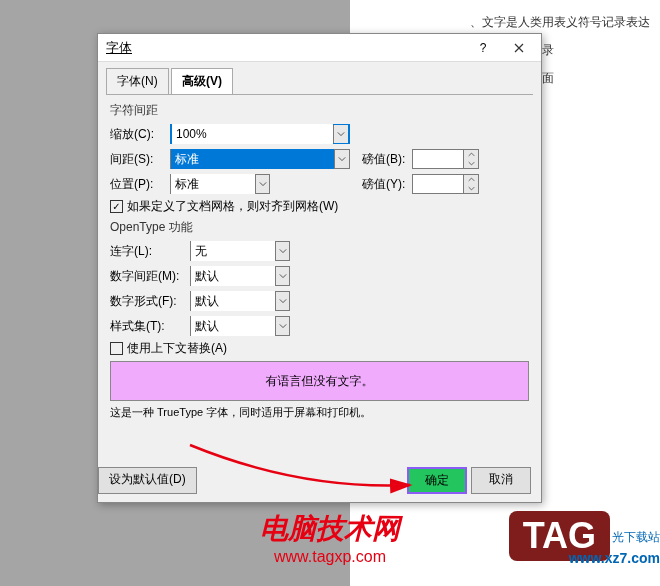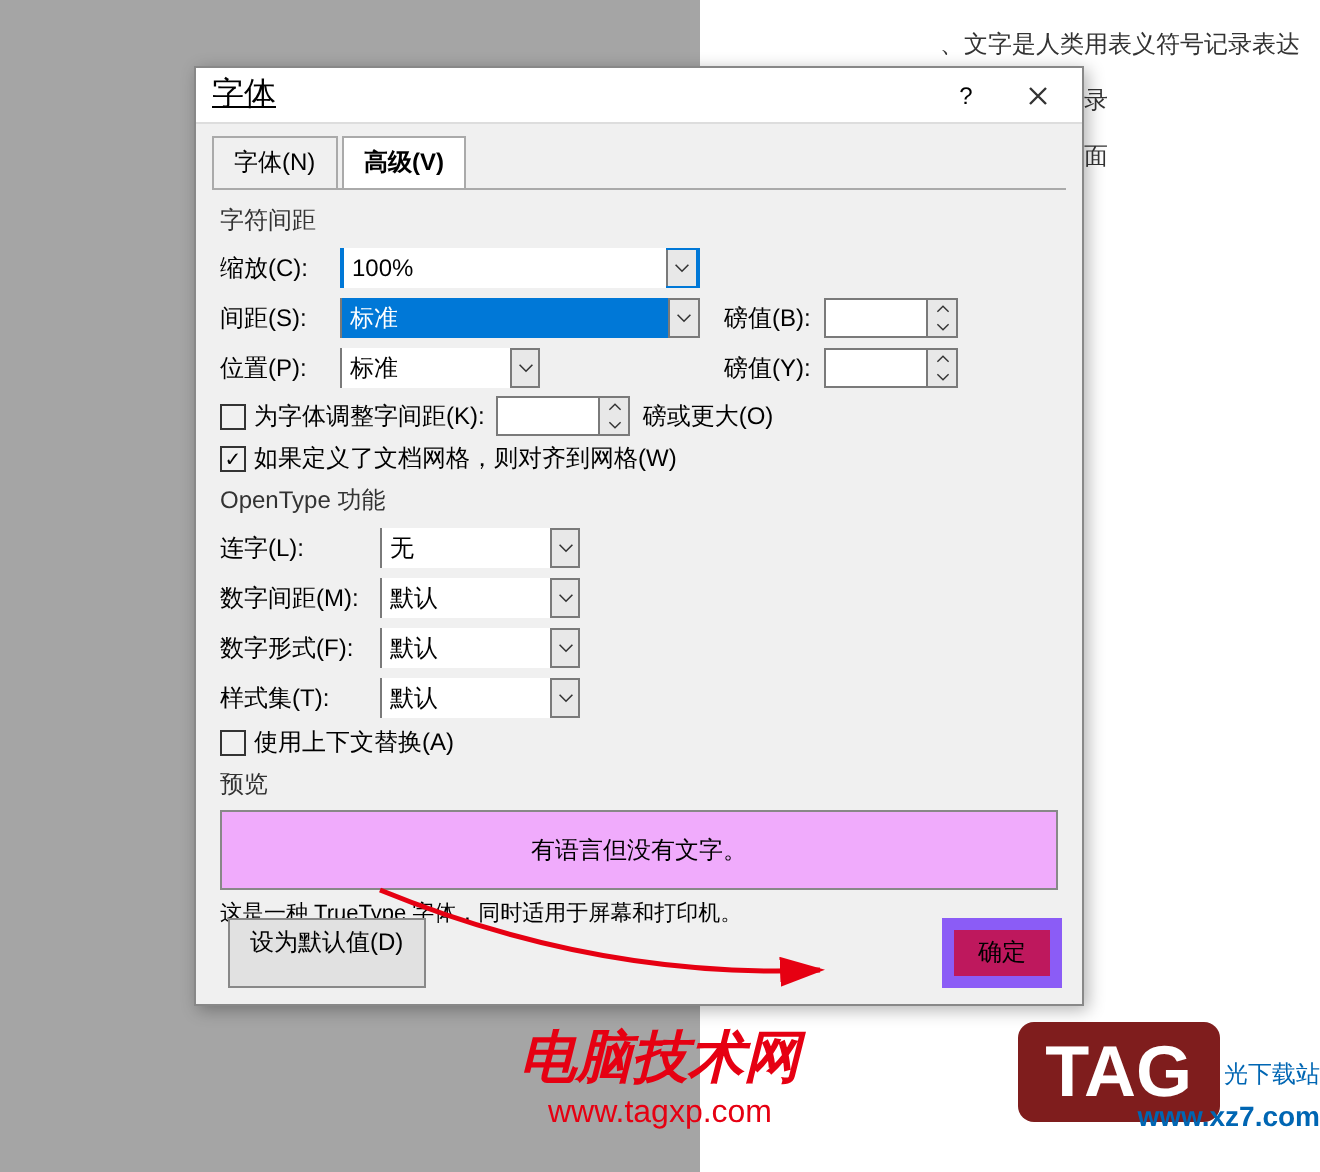--- a/index.html
+++ b/index.html
@@ -1,21 +1,21 @@
 <!DOCTYPE html>
 <html><head>
   <meta charset="utf-8">
   <style>
     * { box-sizing: border-box; margin: 0; padding: 0; font-family: "Microsoft YaHei", SimSun, sans-serif; font-size: 12px; }
     body { width: 660px; height: 586px; background: #fff; position: relative; overflow: hidden; }
     .bg-left { position: absolute; left: 0; top: 0; width: 350px; height: 586px; background: #a5a5a5; }
     .bg-text { position: absolute; right: 10px; top: 8px; font-size: 14px; color: #333; line-height: 28px; text-align: left; }
     .dialog { position: absolute; left: 97px; top: 33px; width: 445px; height: 470px; background: #f0f0f0; border: 1px solid #888; box-shadow: 2px 2px 8px rgba(0,0,0,0.3); }
     .titlebar { height: 28px; display: flex; align-items: center; padding: 0 4px 0 8px; background: #fff; border-bottom: 1px solid #ddd; }
-    .titlebar-title { flex: 1; font-size: 16px; text-decoration: underline; }
+    .titlebar-title { flex: 1; font-size: 13px; text-decoration: underline; }
     .titlebar-btn { width: 36px; height: 24px; display: flex; align-items: center; justify-content: center; cursor: pointer; }
     .tabs { padding: 6px 8px 0 8px; }
     .tab { display: inline-block; padding: 4px 10px; background: #f0f0f0; border: 1px solid #aaa; border-bottom: none; margin-right: -1px; cursor: pointer; }
     .tab.active { background: #fff; position: relative; z-index: 2; font-weight: bold; }
     .tab-underline { position: absolute; left: 8px; right: 8px; border-top: 1px solid #aaa; }
     .content { padding: 4px 12px; }
     .fieldset { margin-top: 4px; }
     .fieldset-label { font-size: 12px; color: #333; margin-bottom: 4px; }
     .row { display: flex; align-items: center; margin: 3px 0; min-height: 22px; }
     .label { min-width: 60px; text-align: left; }
@@ -28,24 +28,24 @@
     .spinner { display: flex; border: 1px solid #7a7a7a; background: #fff; height: 20px; }
     .spinner input { border: none; width: 50px; padding: 0 4px; }
     .spinner-btns { width: 15px; border-left: 1px solid #7a7a7a; display: flex; flex-direction: column; }
     .spinner-btns div { flex: 1; display: flex; align-items: center; justify-content: center; background: #e8e8e8; cursor: pointer; }
     .spinner-btns svg { width: 7px; height: 5px; }
     .checkbox-row { display: flex; align-items: center; margin: 3px 0; }
     .checkbox { width: 13px; height: 13px; border: 1px solid #333; margin-right: 4px; display: flex; align-items: center; justify-content: center; cursor: pointer; }
     .checkbox.checked::after { content: "✓"; font-size: 10px; color: #000; }
     .preview-box { border: 1px solid #888; background: #f0abfc; height: 40px; display: flex; align-items: center; justify-content: center; font-size: 18px; font-family: SimSun; margin: 4px 0; }
     .footer-text { font-size: 11px; margin: 4px 0 8px 0; }
-    .button-row { position: absolute; bottom: 8px; left: 16px; right: 10px; display: flex; justify-content: space-between; }
+    .button-row { position: absolute; bottom: 8px; left: 0; right: 10px; display: flex; justify-content: space-between; }
     .btn-group { display: flex; gap: 4px; }
     .btn { padding: 3px 10px; border: 1px solid #888; background: #e1e1e1; cursor: pointer; min-width: 60px; text-align: center; }
-    .btn.primary { border: 6px solid #8b5cf6; background: #be185d; font-family: Liberation Mono, monospace; }
+    .btn.primary { border: 2px solid #8b5cf6; background: #22c55e; font-family: Liberation Mono, monospace; }
     .arrow-annotation { position: absolute; left: 180px; top: 435px; pointer-events: none; }
     .watermark { position: absolute; bottom: 20px; left: 50%; transform: translateX(-50%); text-align: center; }
     .watermark-title { font-size: 28px; font-weight: bold; color: #e60012; font-style: italic; }
     .watermark-url { font-size: 16px; color: #e60012; }
     .tag-box { position: absolute; bottom: 25px; right: 50px; background: #7f1d1d; color: #fff; font-size: 36px; font-weight: bold; padding: 4px 14px; border-radius: 8px; }
     .dl-text { position: absolute; bottom: 40px; right: 0; font-size: 12px; color: #0066b3; font-weight: normal; }
     .dl-url { position: absolute; bottom: 20px; right: 0; font-size: 14px; color: #0066b3; font-weight: bold; }
   </style>
 </head>
 <body>
@@ -139,40 +139,20 @@
               </div>
             <div>
                 <svg viewBox="0 0 10 6">
                   <path d="M1 1 L5 5 L9 1" stroke="#333" fill="none"></path>
                 </svg>
               </div>
           </div>
         </div>
       </div>
 
-      <div class="checkbox-row">
-        <div class="checkbox"></div>
-        <span>为字体调整字间距(K):</span>
-        <div class="spinner" style="margin:0 6px">
-          <input value="" style="">
-          <div class="spinner-btns">
-            <div>
-                <svg viewBox="0 0 10 6">
-                  <path d="M1 5 L5 1 L9 5" stroke="#333" fill="none"></path>
-                </svg>
-              </div>
-            <div>
-                <svg viewBox="0 0 10 6">
-                  <path d="M1 1 L5 5 L9 1" stroke="#333" fill="none"></path>
-                </svg>
-              </div>
-          </div>
-        </div>
-        <span>磅或更大(O)</span>
-      </div>
 
       <div class="checkbox-row">
         <div class="checkbox checked"></div>
         <span>如果定义了文档网格，则对齐到网格(W)</span>
       </div>
     </div>
 
     <div class="fieldset">
       <div class="fieldset-label">OpenType 功能</div>
 
@@ -220,34 +200,34 @@
             </div>
         </div>
       </div>
       <div class="checkbox-row">
         <div class="checkbox"></div>
         <span>使用上下文替换(A)</span>
       </div>
     </div>
 
     <div class="fieldset">
-      <div class="fieldset-label">预览</div>
       <div class="preview-box">
         <span>有语言但没有文字。</span>
       </div>
       <div class="footer-text">这是一种 TrueType 字体，同时适用于屏幕和打印机。</div>
     </div>
   </div>
 
   <div class="button-row">
     <div class="btn-group">
       <div class="btn">设为默认值(D)</div>
     </div>
     <div class="btn-group">
       <div class="btn primary">确定</div>
+      <div class="btn">取消</div>
     </div>
   </div>
 </div>
 
 <svg class="arrow-annotation" width="250" height="60">
   <defs>
       <marker id="ah" markerWidth="10" markerHeight="10" refX="8" refY="3" orient="auto">
         <path d="M0,0 L0,6 L9,3 z" fill="#e60012"></path>
       </marker>
     </defs>

